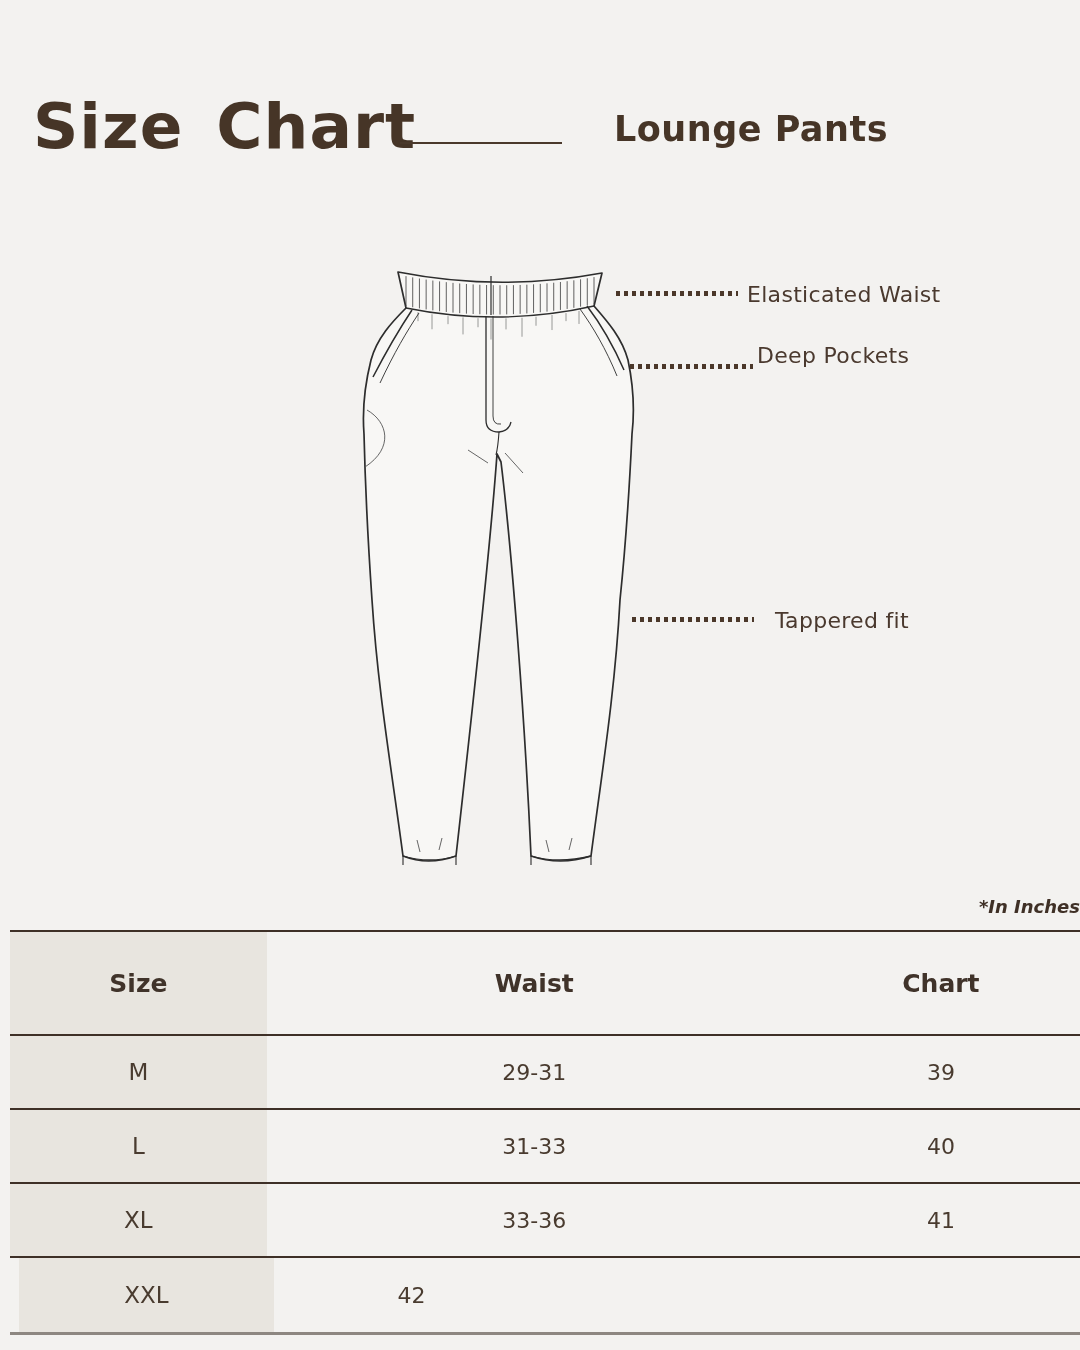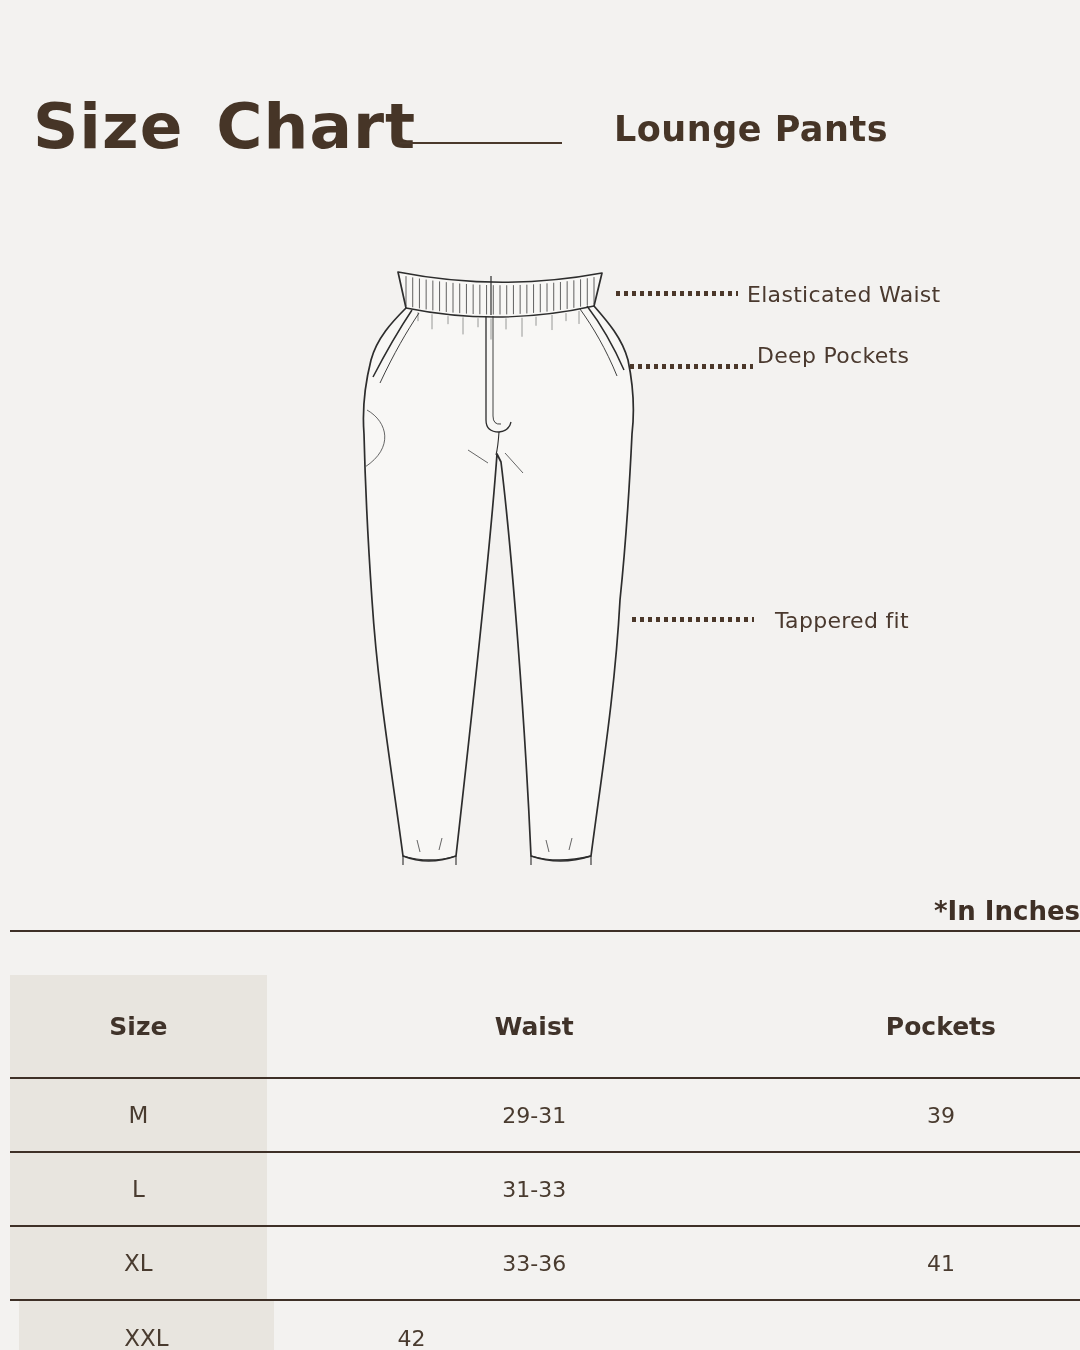--- a/index.html
+++ b/index.html
@@ -43,32 +43,32 @@
   #callout-line-1{ left:616px; top:291px; width:122px; }
   #callout-label-1{ left:747px; top:281px; }
   #callout-line-2{ left:630px; top:364px; width:123px; }
   #callout-label-2{ left:757px; top:342px; }
   #callout-line-3{ left:632px; top:617px; width:122px; }
   #callout-label-3{ left:775px; top:607px; }
 
   
   .units-note{
     position:absolute; right:0px; top:896px;
-    font-size:26px; font-weight:bold; color:#3f3026;
+    font-size:18px; font-weight:bold; font-style:italic; color:#3f3026;
   }
 
   
   .size-table{
     position:absolute; left:10px; top:930px; width:1070px;
     border-top:2px solid #3e3027;
     border-bottom:3px solid #8d8781;
   }
   .t-row{ display:flex; width:100%; border-bottom:2px solid #3e3027; }
   .t-row:last-child{ border-bottom:none;padding-left:9px; }
-  .t-row.head{ height:104px;margin-top:43px; }
+  .t-row.head{ height:104px; }
   .t-row.data{ height:74px; }
   .t-cell{
     display:flex; align-items:center; justify-content:center;
     color:#493b2f; font-size:22px;
   }
   .t-cell.c-size{ width:24%; background:#e8e5df; }
   .t-cell.c-waist{ width:50%; }
   .t-cell.c-length{ width:26%; }
   .t-row.head .t-cell{ font-weight:bold; font-size:25px; color:#40332a; }
   .t-row.data .c-size{ font-size:23px; }
@@ -183,30 +183,31 @@
 
   <div class="callout-line" id="callout-line-3"></div>
   <div class="callout-label" id="callout-label-3">Tappered fit</div>
 
   <div class="units-note">*In Inches</div>
 
   <div class="size-table">
     <div class="t-row head">
       <div class="t-cell c-size">Size</div>
       <div class="t-cell c-waist">Waist</div>
-      <div class="t-cell c-length">Pockets</div>
+      <div class="t-cell c-length">Chart</div>
     </div>
     <div class="t-row data">
       <div class="t-cell c-size">M</div>
       <div class="t-cell c-waist">29-31</div>
       <div class="t-cell c-length">39</div>
     </div>
     <div class="t-row data">
       <div class="t-cell c-size">L</div>
       <div class="t-cell c-waist">31-33</div>
+      <div class="t-cell c-length">40</div>
     </div>
     <div class="t-row data">
       <div class="t-cell c-size">XL</div>
       <div class="t-cell c-waist">33-36</div>
       <div class="t-cell c-length">41</div>
     </div>
     <div class="t-row data">
       <div class="t-cell c-size">XXL</div>
       <div class="t-cell c-length">42</div>
     </div>

